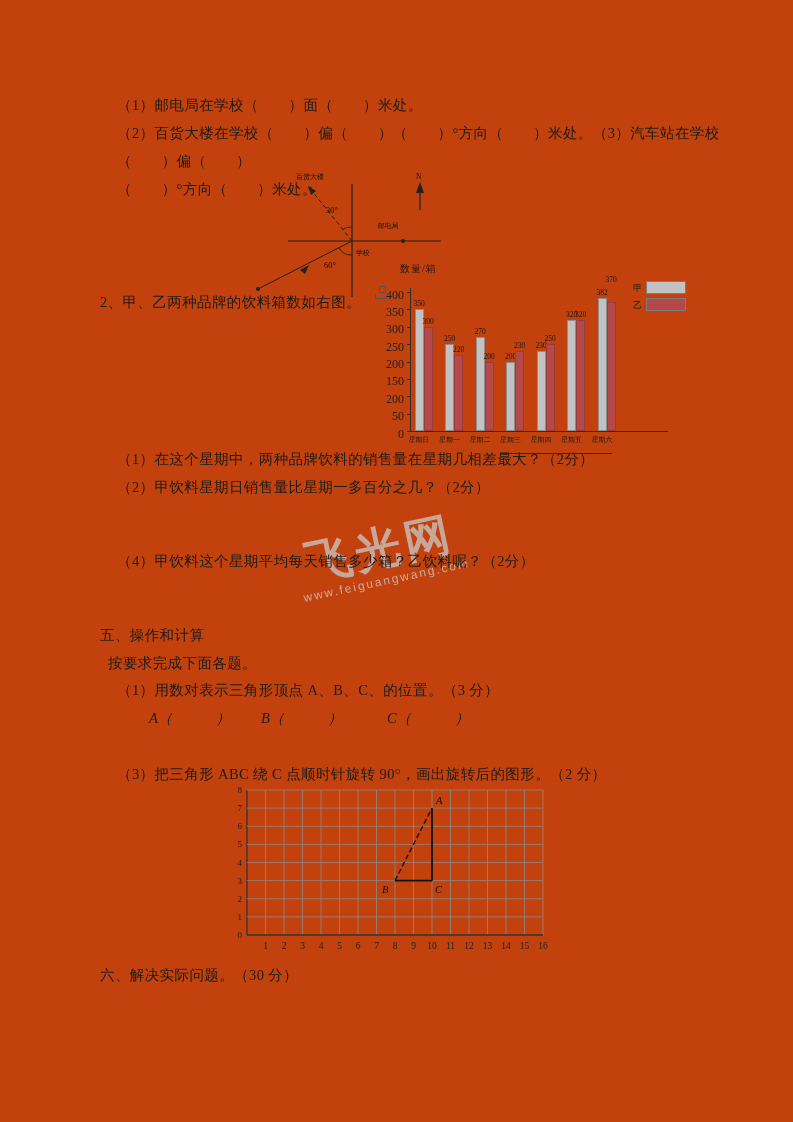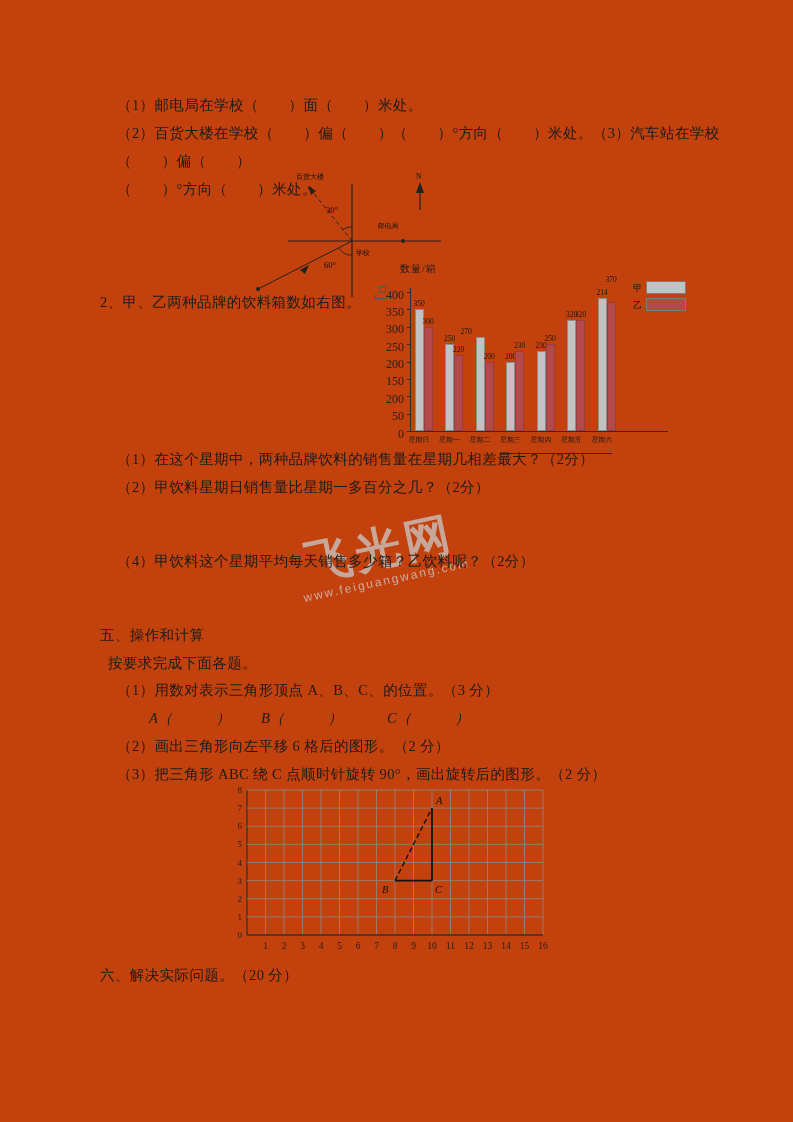--- a/index.html
+++ b/index.html
@@ -100,41 +100,41 @@
       <div class="vlabel" style="left: 34px; top: 41.375px;">350</div>
       <div class="bar" style="left: 51.5px; top: 68.75px; height: 104.25px; background: rgb(181, 73, 74); border: 1px solid rgb(154, 60, 61); box-sizing: border-box;"></div>
       <div class="vlabel" style="left: 43px; top: 58.75px;">300</div>
       <div class="xlabel" style="left: 30px;">星期日</div>
       <div class="bar" style="left: 73px; top: 86.125px; height: 86.875px; background: rgb(194, 194, 194); border: 1px solid rgb(141, 141, 141); box-sizing: border-box;"></div>
       <div class="vlabel" style="left: 64.5px; top: 76.125px;">250</div>
       <div class="bar" style="left: 82px; top: 96.55px; height: 76.45px; background: rgb(181, 73, 74); border: 1px solid rgb(154, 60, 61); box-sizing: border-box;"></div>
       <div class="vlabel" style="left: 73.5px; top: 86.55px;">220</div>
       <div class="xlabel" style="left: 60.5px;">星期一</div>
       <div class="bar" style="left: 103.5px; top: 79.175px; height: 93.825px; background: rgb(194, 194, 194); border: 1px solid rgb(141, 141, 141); box-sizing: border-box;"></div>
-      <div class="vlabel" style="left: 81px; top: 69.175px;">270</div>
+      <div class="vlabel" style="left: 95px; top: 69.175px;">270</div>
       <div class="bar" style="left: 112.5px; top: 103.5px; height: 69.5px; background: rgb(181, 73, 74); border: 1px solid rgb(154, 60, 61); box-sizing: border-box;"></div>
       <div class="vlabel" style="left: 104px; top: 93.5px;">200</div>
       <div class="xlabel" style="left: 91px;">星期二</div>
       <div class="bar" style="left: 134px; top: 103.5px; height: 69.5px; background: rgb(194, 194, 194); border: 1px solid rgb(141, 141, 141); box-sizing: border-box;"></div>
       <div class="vlabel" style="left: 125.5px; top: 93.5px;">200</div>
       <div class="bar" style="left: 143px; top: 93.075px; height: 79.925px; background: rgb(181, 73, 74); border: 1px solid rgb(154, 60, 61); box-sizing: border-box;"></div>
       <div class="vlabel" style="left: 134.5px; top: 83.075px;">230</div>
       <div class="xlabel" style="left: 121.5px;">星期三</div>
       <div class="bar" style="left: 164.5px; top: 93.075px; height: 79.925px; background: rgb(194, 194, 194); border: 1px solid rgb(141, 141, 141); box-sizing: border-box;"></div>
       <div class="vlabel" style="left: 156px; top: 83.075px;">230</div>
       <div class="bar" style="left: 173.5px; top: 86.125px; height: 86.875px; background: rgb(181, 73, 74); border: 1px solid rgb(154, 60, 61); box-sizing: border-box;"></div>
       <div class="vlabel" style="left: 165px; top: 76.125px;">250</div>
       <div class="xlabel" style="left: 152px;">星期四</div>
       <div class="bar" style="left: 195px; top: 61.8px; height: 111.2px; background: rgb(194, 194, 194); border: 1px solid rgb(141, 141, 141); box-sizing: border-box;"></div>
       <div class="vlabel" style="left: 186.5px; top: 51.8px;">320</div>
       <div class="bar" style="left: 204px; top: 61.8px; height: 111.2px; background: rgb(181, 73, 74); border: 1px solid rgb(154, 60, 61); box-sizing: border-box;"></div>
       <div class="vlabel" style="left: 195.5px; top: 51.8px;">320</div>
       <div class="xlabel" style="left: 182.5px;">星期五</div>
       <div class="bar" style="left: 225.5px; top: 40.255px; height: 132.745px; background: rgb(194, 194, 194); border: 1px solid rgb(141, 141, 141); box-sizing: border-box;"></div>
-      <div class="vlabel" style="left: 217px; top: 30.255px;">214</div>
+      <div class="vlabel" style="left: 217px; top: 30.255px;">382</div>
       <div class="bar" style="left: 234.5px; top: 44.425px; height: 128.575px; background: rgb(181, 73, 74); border: 1px solid rgb(154, 60, 61); box-sizing: border-box;"></div>
       <div class="vlabel" style="left: 226px; top: 17px;">370</div>
       <div class="xlabel" style="left: 213px;">星期六</div>
       <div class="legend-row" style="left: 261px; top: 24px;">甲</div>
       <div class="legend-box" style="left: 274px; top: 23px; background: rgb(194, 194, 194);"></div>
       <div class="legend-row" style="left: 261px; top: 41px;">乙</div>
       <div class="legend-box" style="left: 274px; top: 40px; background: rgb(181, 73, 74);"></div>
     </div>
 
   <div class="tline" style="left:117px;top:450px">（1）在这个星期中，两种品牌饮料的销售量在星期几相差最大？（2分）</div>
@@ -149,21 +149,20 @@
   <div class="tline" style="left:117px;top:552px">（4）甲饮料这个星期平均每天销售多少箱？乙饮料呢？（2分）</div>
 
   <div class="tline" style="left:100px;top:626px">五、操作和计算</div>
   <div class="tline" style="left:108px;top:654px">按要求完成下面各题。</div>
   <div class="tline" style="left:117px;top:681px">（1）用数对表示三角形顶点 A、B、C、的位置。（3 分）</div>
   <div class="blanks" style="top:709px">
     <span style="left:149px">A（　　　）</span>
     <span style="left:261px">B（　　　）</span>
     <span style="left:387px">C（　　　）</span>
   </div>
-  <div class="tline" style="left:117px;top:737px">（2）画出三角形向左平移 6 格后的图形。（2 分）</div>
   <div class="tline" style="left:117px;top:765px">（3）把三角形 ABC 绕 C 点顺时针旋转 90°，画出旋转后的图形。（2 分）</div>
 
   <svg class="figure" id="grid-figure" style="left:228px;top:784px" width="340" height="172" viewBox="0 0 340 172">
       <line x1="19" y1="6" x2="19" y2="151" stroke="#333" stroke-width="1.3"></line>
       <line x1="37.5" y1="6" x2="37.5" y2="151" stroke="#8a8a8a" stroke-width="0.8"></line>
       <line x1="56" y1="6" x2="56" y2="151" stroke="#8a8a8a" stroke-width="0.8"></line>
       <line x1="74.5" y1="6" x2="74.5" y2="151" stroke="#8a8a8a" stroke-width="0.8"></line>
       <line x1="93" y1="6" x2="93" y2="151" stroke="#8a8a8a" stroke-width="0.8"></line>
       <line x1="111.5" y1="6" x2="111.5" y2="151" stroke="#8a8a8a" stroke-width="0.8"></line>
       <line x1="130" y1="6" x2="130" y2="151" stroke="#8a8a8a" stroke-width="0.8"></line>
@@ -212,15 +211,15 @@
       <text x="296.5" y="165" font-size="9.5" text-anchor="middle" fill="#222">15</text>
       <text x="315" y="165" font-size="9.5" text-anchor="middle" fill="#222">16</text>
       <line x1="167" y1="96.625" x2="204" y2="24.125" stroke="#111" stroke-width="1.4" stroke-dasharray="5,3"></line>
       <line x1="204" y1="24.125" x2="204" y2="96.625" stroke="#111" stroke-width="1.8"></line>
       <line x1="204" y1="96.625" x2="167" y2="96.625" stroke="#111" stroke-width="1.8"></line>
       <text x="208" y="20.125" font-size="10.5" font-style="italic" fill="#111">A</text>
       <text x="154" y="108.625" font-size="10.5" font-style="italic" fill="#111">B</text>
       <text x="207" y="108.625" font-size="10.5" font-style="italic" fill="#111">C</text>
     </svg>
 
-  <div class="tline" style="left:100px;top:966px">六、解决实际问题。（20 分）</div>
+  <div class="tline" style="left:100px;top:966px">六、解决实际问题。（30 分）</div>
 
 </div>
 
 </body></html>

